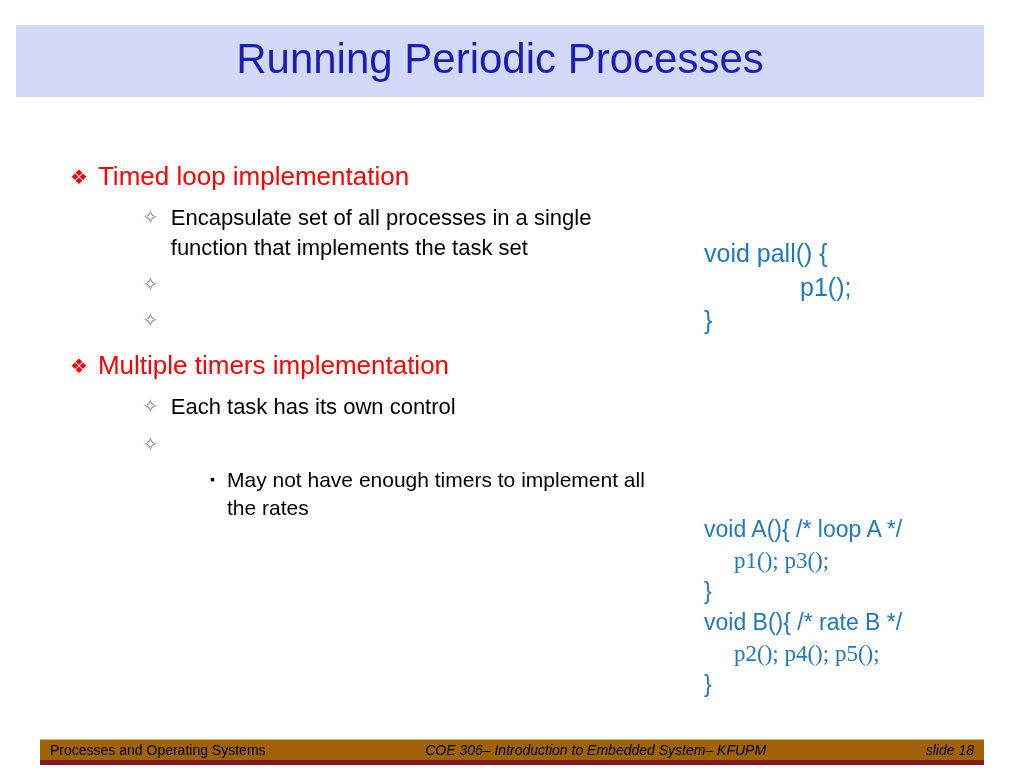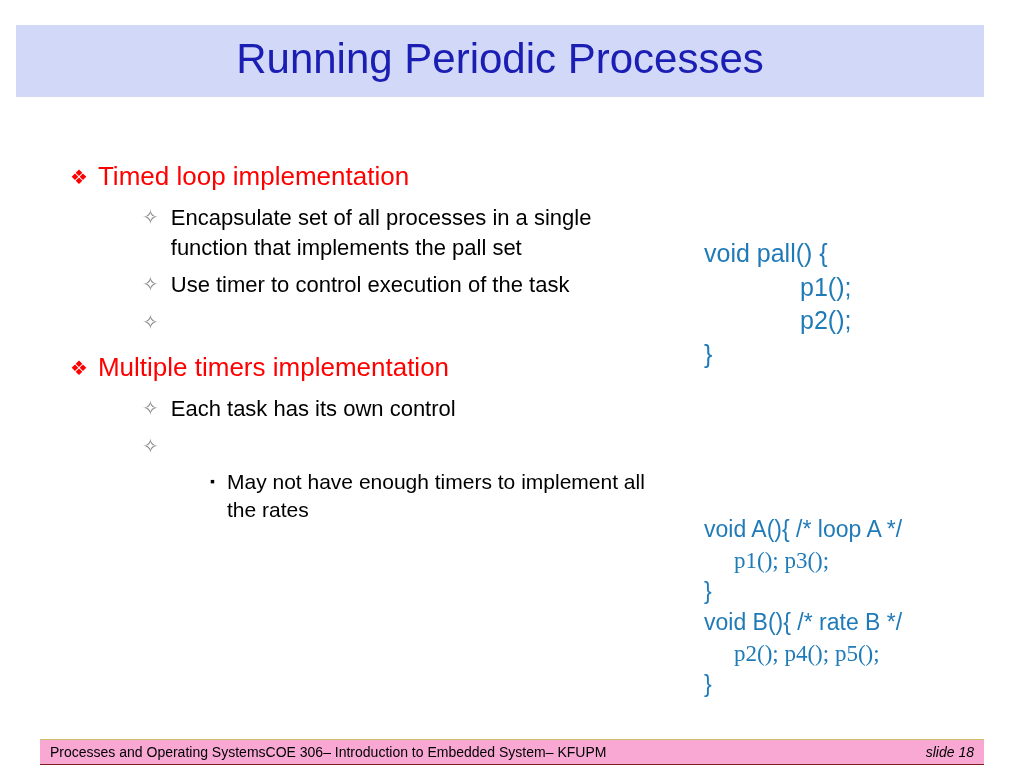--- a/index.html
+++ b/index.html
@@ -62,56 +62,55 @@
     font-family: Arial, sans-serif;
     font-size: 23px;
     color: #1f7ab8;
     line-height: 1.35;
     white-space: pre;
   }
   .code2 .indentS { padding-left: 30px; display: block; font-family: Liberation Serif, serif; }
   .footer {
     position: absolute;
     left: 40px; right: 40px; bottom: 28px;
-    background: #f9a8d4;
+    background: #a16207;
     border-top: 1px solid #c9c070;
-    border-bottom: 1px solid #7f1d1d;
+    border-bottom: 5px solid #7f1d1d;
     height: 26px;
     display: flex;
     align-items: center;
     font-size: 14px;
     color: #000;
     padding: 0 10px;
   }
   .footer .f-left { flex: 0 0 auto; }
-  .footer .f-mid { flex: 1 1 auto; text-align: left; }
+  .footer .f-mid { flex: 1 1 auto; text-align: center; font-style: italic; }
   .footer .f-right { flex: 0 0 auto; font-style: italic; }
 </style>
 </head>
 <body>
 
 <div class="slide">
 
   <div class="title-bar">
     <div class="title-text">Running Periodic Processes</div>
   </div>
 
   <div class="content">
 
     <div class="bullet1">
       <span class="d1">❖</span>
       <span>Timed loop implementation</span>
     </div>
     <div class="bullet2">
       <span class="d2">✧</span>
-      <span>Encapsulate set of all processes in a single function that implements the pall set</span>
+      <span>Encapsulate set of all processes in a single function that implements the task set</span>
     </div>
     <div class="bullet2">
       <span class="d2">✧</span>
-      <span>Use timer to control execution of the task</span>
     </div>
     <div class="bullet2">
       <span class="d2">✧</span>
     </div>
 
     <div class="bullet1" style="margin-top:16px;">
       <span class="d1">❖</span>
       <span>Multiple timers implementation</span>
     </div>
     <div class="bullet2">
@@ -123,21 +122,21 @@
     </div>
     <div class="bullet3">
       <span class="d3">▪</span>
       <span>May not have enough timers to implement all the rates</span>
     </div>
 
   </div>
 
   <div class="code1">
 <span>void pall() {</span>
-<span class="indent">p1();</span><span class="indent">p2();</span><span>}</span>
+<span class="indent">p1();</span><span>}</span>
   </div>
 
   <div class="code2">
 <span>void A(){ /* loop A */</span>
 <span class="indentS">p1(); p3();</span><span>}</span>
 <span>void B(){ /* rate B */</span>
 <span class="indentS">p2(); p4(); p5();</span><span>}</span>
   </div>
 
   <div class="footer">

